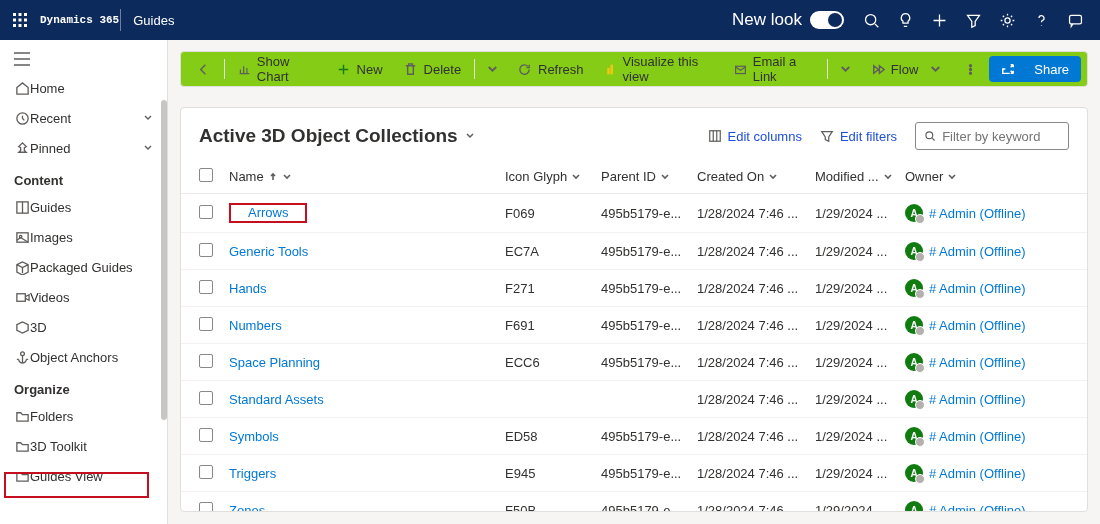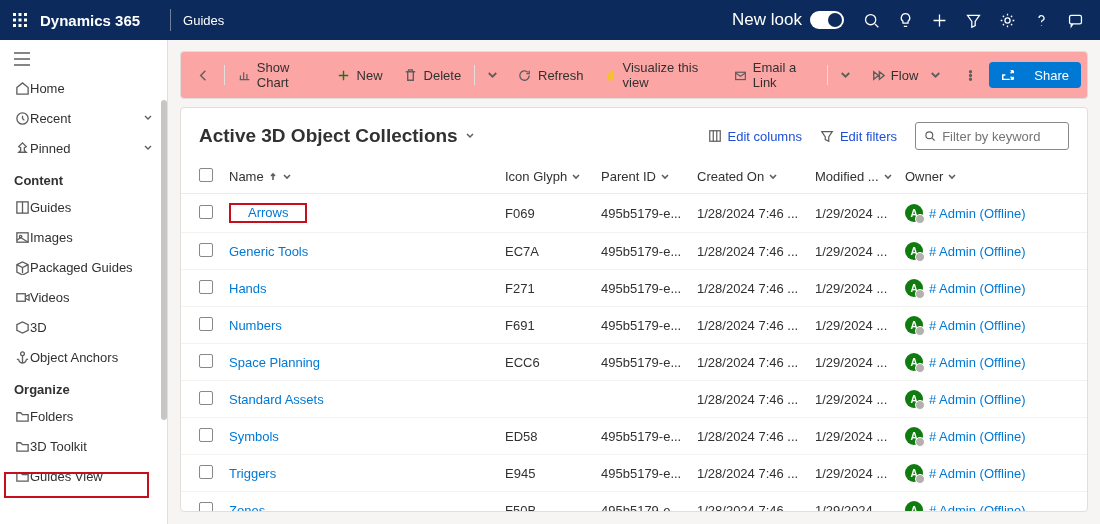--- a/index.html
+++ b/index.html
@@ -1,20 +1,20 @@
 <!DOCTYPE html>
 <html><head>
 <meta charset="utf-8">
 <style>
 * { box-sizing: border-box; margin: 0; padding: 0; }
 body { font-family: "Segoe UI", -apple-system, sans-serif; font-size: 13px; color: #323130; background: #fff; overflow: hidden; width: 1100px; height: 524px; }
 .topbar { background: #0c2a5c; color: #fff; height: 40px; display: flex; align-items: center; padding: 0 8px; }
 .waffle { width: 24px; height: 24px; display: flex; align-items: center; justify-content: center; margin-right: 8px; }
 .waffle svg { width: 14px; height: 14px; fill: #fff; }
-.brand { font-weight: 600; font-size: 15px; margin-right: 30px; }
+.brand { font-weight: 600; font-size: 11px; margin-right: 1px; font-family: Liberation Mono, monospace; }
 .divider-v { width: 1px; height: 22px; background: rgba(255,255,255,.4); margin: 0 12px 0 0; }
 .app-name { font-size: 13px; }
 .top-spacer { flex: 1; }
 .nl-wrap { display: flex; align-items: center; gap: 8px; margin-right: 10px; }
 .nl-label { font-size: 17px; }
 .toggle { width: 34px; height: 18px; border-radius: 9px; background: #fff; position: relative; }
 .toggle::after { content: ""; position: absolute; right: 2px; top: 2px; width: 14px; height: 14px; border-radius: 50%; background: #0c2a5c; }
 .top-icons { display: flex; }
 .top-icons .ic { width: 34px; height: 40px; display: flex; align-items: center; justify-content: center; cursor: pointer; }
 .ic svg { width: 17px; height: 17px; fill: none; stroke: #fff; stroke-width: 1.5; }
@@ -25,29 +25,29 @@
 .nav-item .ico { width: 16px; height: 16px; display: flex; align-items: center; justify-content: center; color: #605e5c; }
 .nav-item .ico svg { width: 15px; height: 15px; stroke: #605e5c; fill: none; stroke-width: 1.4; }
 .nav-item .chev { margin-left: auto; }
 .nav-section { padding: 10px 14px 4px; font-weight: 700; font-size: 13px; }
 .nav-item.selected { background: #fff; }
 .red-box { position: absolute; border: 2px solid #c50f1f; pointer-events: none; }
 .red-box.side { left: 4px; top: 432px; width: 145px; height: 26px; }
 .scroll-hint { position: absolute; right: 0; top: 60px; width: 6px; height: 320px; background: #c8c6c4; border-radius: 3px; }
 .main { flex: 1; background: #f6f5f4; display: flex; flex-direction: column; }
 .cmd-wrap { padding: 11px 12px 0; }
-.cmdbar { background: #fca5a5; border: 1px solid #e1dfdd; border-radius: 4px; height: 48px; display: flex; align-items: center; padding: 0 6px; gap: 2px; }
+.cmdbar { background: #84cc16; border: 1px solid #e1dfdd; border-radius: 4px; height: 36px; display: flex; align-items: center; padding: 0 6px; gap: 2px; }
 .cmd-item { display: flex; align-items: center; gap: 6px; padding: 0 9px; height: 100%; cursor: pointer; font-size: 13px; color: #323130; }
 .cmd-item svg { width: 15px; height: 15px; stroke: #605e5c; fill: none; stroke-width: 1.5; }
 .cmd-item.new svg { stroke: #107c10; }
 .cmd-sep { width: 1px; height: 20px; background: #e1dfdd; margin: 0 2px; }
 .cmd-chev { padding: 0 6px; }
 .share-btn { margin-left: auto; background: #0078d4; color: #fff; border-radius: 4px; padding: 0 12px; height: 26px; display: flex; align-items: center; gap: 19px; font-size: 13px; cursor: pointer; }
 .share-btn svg { width: 14px; height: 14px; stroke: #fff; fill: none; stroke-width: 1.7; }
-.content-area { background: #fff; border: 1px solid #e1dfdd; border-radius: 4px; margin: 8px 12px 12px; flex: 1; display: flex; flex-direction: column; overflow: hidden; }
+.content-area { background: #fff; border: 1px solid #e1dfdd; border-radius: 4px; margin: 20px 12px 12px; flex: 1; display: flex; flex-direction: column; overflow: hidden; }
 .view-header { display: flex; align-items: center; padding: 14px 18px 10px; gap: 12px; }
 .view-title { font-size: 19px; font-weight: 600; display: flex; align-items: center; gap: 6px; }
 .view-actions { margin-left: auto; display: flex; align-items: center; gap: 18px; }
 .va-item { display: flex; align-items: center; gap: 6px; cursor: pointer; font-size: 13px; color: #1d4ed8; }
 .va-item svg { width: 14px; height: 14px; stroke: #605e5c; fill: none; stroke-width: 1.4; }
 .search-box { border: 1px solid #8a8886; border-radius: 3px; height: 28px; width: 154px; display: flex; align-items: center; padding: 0 8px; gap: 6px; }
 .search-box input { border: none; outline: none; font-size: 13px; width: 100%; color: #605e5c; }
 .search-box svg { width: 14px; height: 14px; stroke: #605e5c; fill: none; stroke-width: 1.5; }
 .table-wrap { flex: 1; overflow: auto; }
 table { width: 100%; border-collapse: collapse; }

